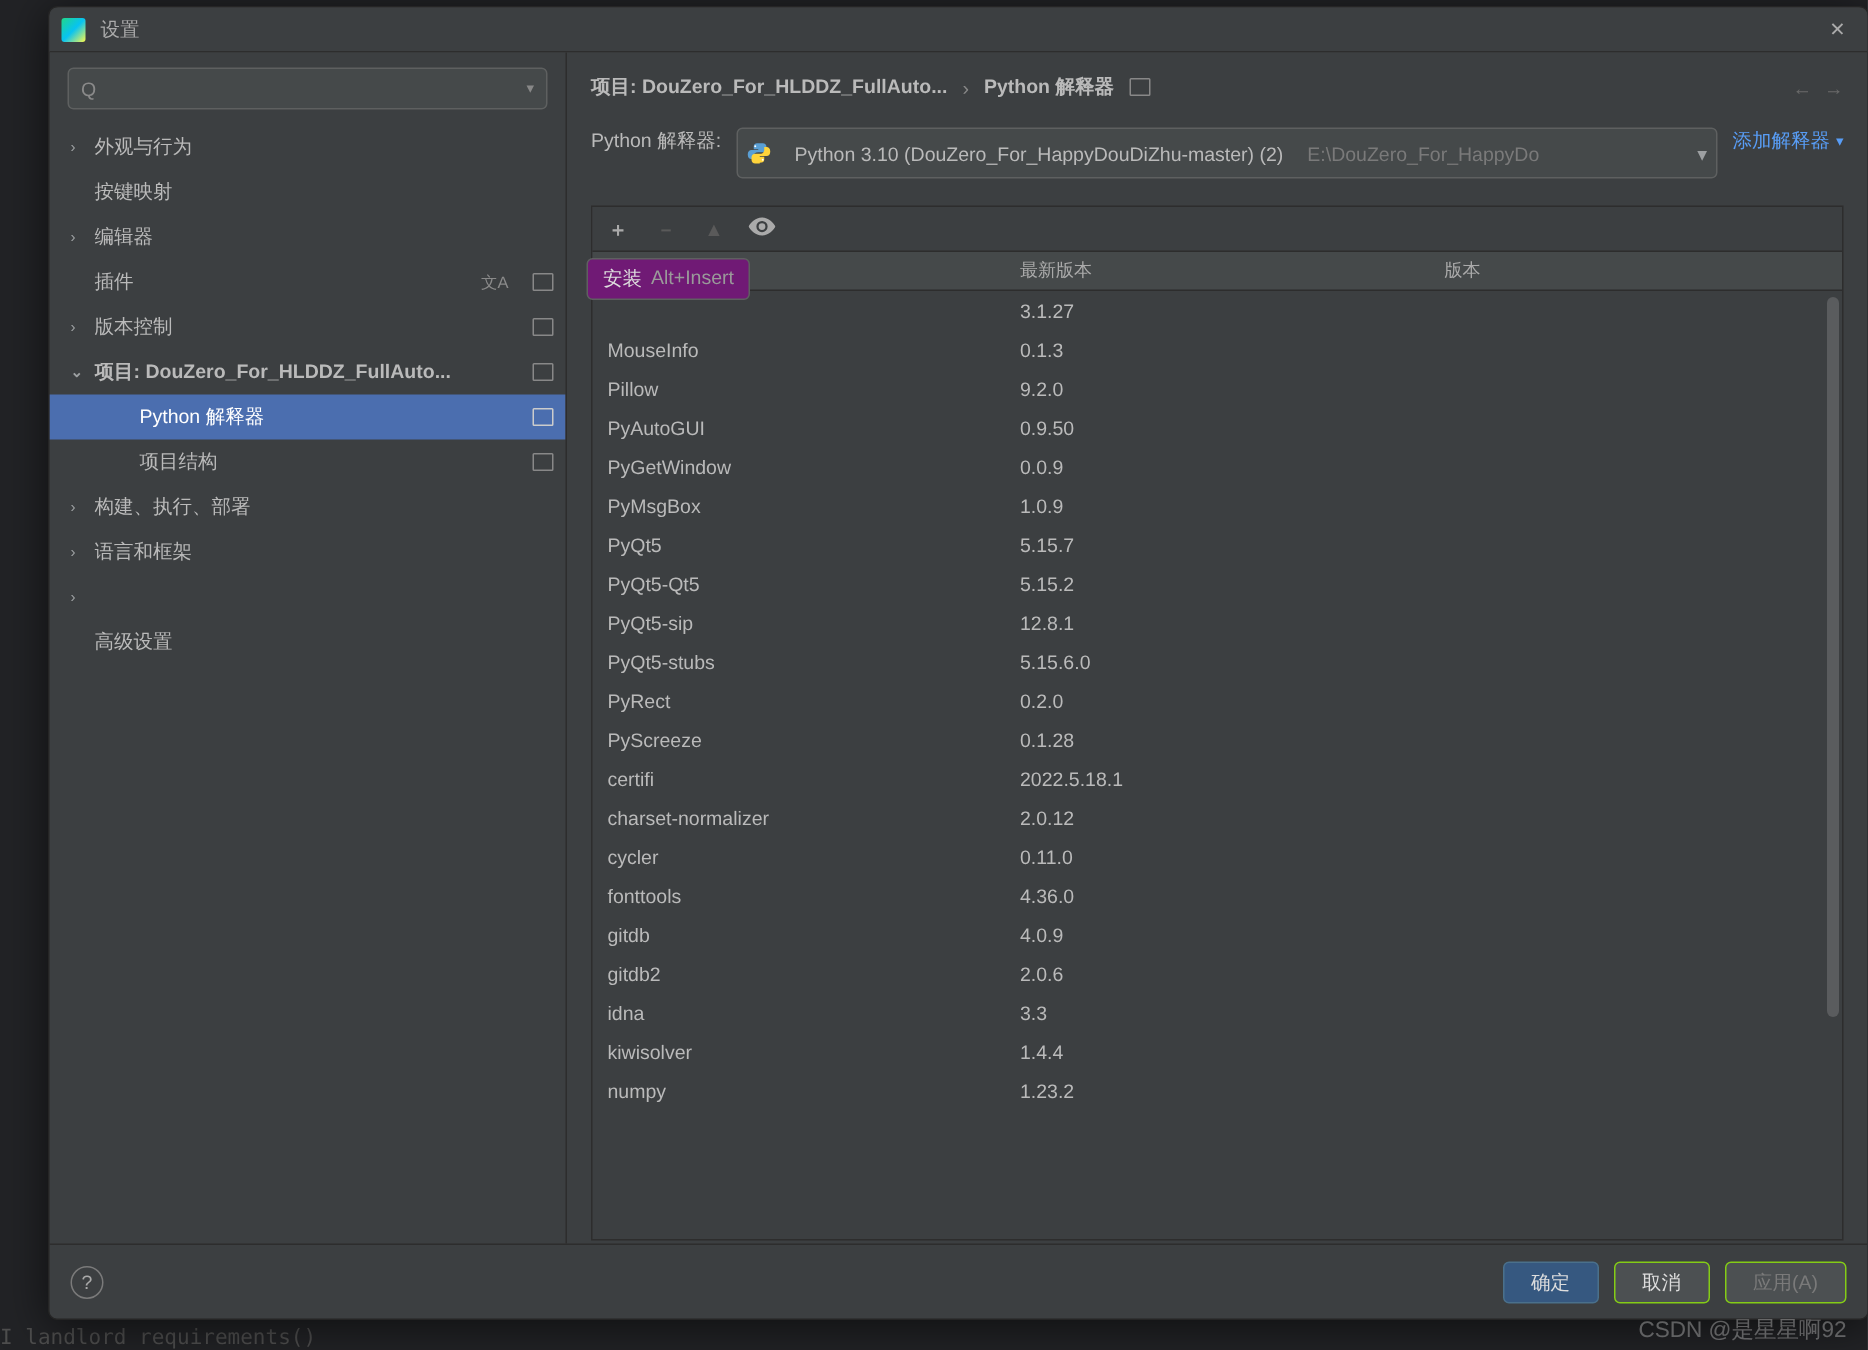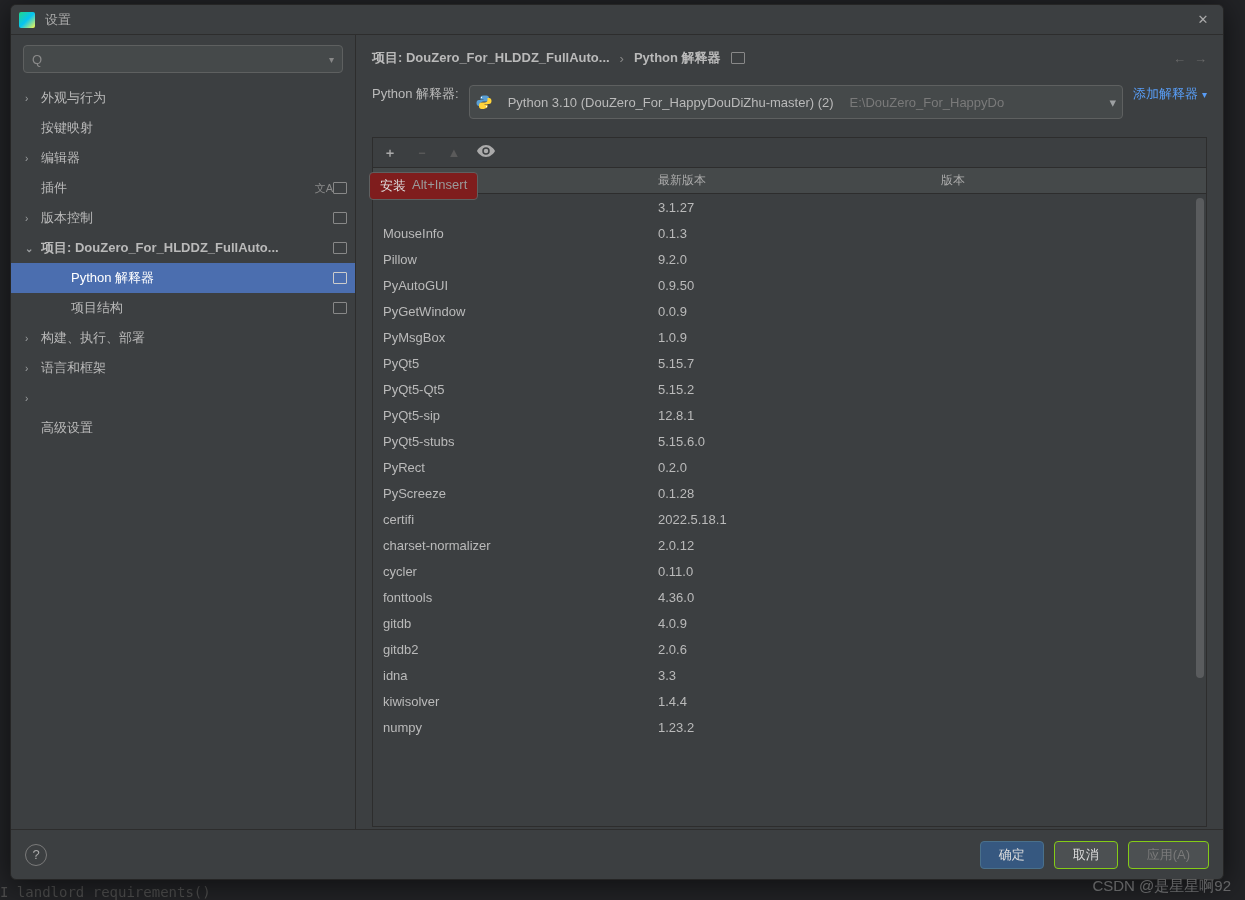--- a/index.html
+++ b/index.html
@@ -12,21 +12,21 @@
       font-size: 13px;
       background: #222326;
       color: #bababa;
       overflow: hidden;
       height: 900px;
       width: 1245px;
       position: relative;
     }
     .window {
       position: absolute;
-      left: 10px;
+      left: 32px;
       top: 4px;
       width: 1214px;
       height: 876px;
       background: #3c3f41;
       border: 1px solid #252525;
       border-radius: 6px;
       display: flex;
       flex-direction: column;
       box-shadow: 0 4px 30px rgba(0,0,0,0.6);
     }
@@ -114,21 +114,21 @@
     .tree-item .label {
       flex: 1;
       white-space: nowrap;
       overflow: hidden;
       text-overflow: ellipsis;
     }
     .tree-item .trailing {
       color: #8a8a8a;
       display: flex;
       align-items: center;
-      gap: 0;
+      gap: 16px;
     }
     .tree-item.level-0 { font-weight: 400; }
     .tree-item.bold { font-weight: 600; }
     .badge-icon {
       width: 14px;
       height: 12px;
       border: 1px solid #888;
       border-radius: 1px;
     }
     .badge-icon.hl {
@@ -274,21 +274,21 @@
       overflow: hidden;
     }
     .col.c1 { width: 275px; }
     .col.c2 { width: 275px; }
     .col.c3 { flex: 1; }
     
     .tooltip {
       position: absolute;
       left: -4px;
       top: 34px;
-      background: #7f1d1d;
+      background: #701a75;
       border: 1px solid #5e6060;
       padding: 4px 10px;
       border-radius: 4px;
       color: #ddd;
       display: flex;
       gap: 6px;
       z-index: 10;
       font-size: 13px;
     }
     .tooltip .shortcut { color: #9a9a9a; }

